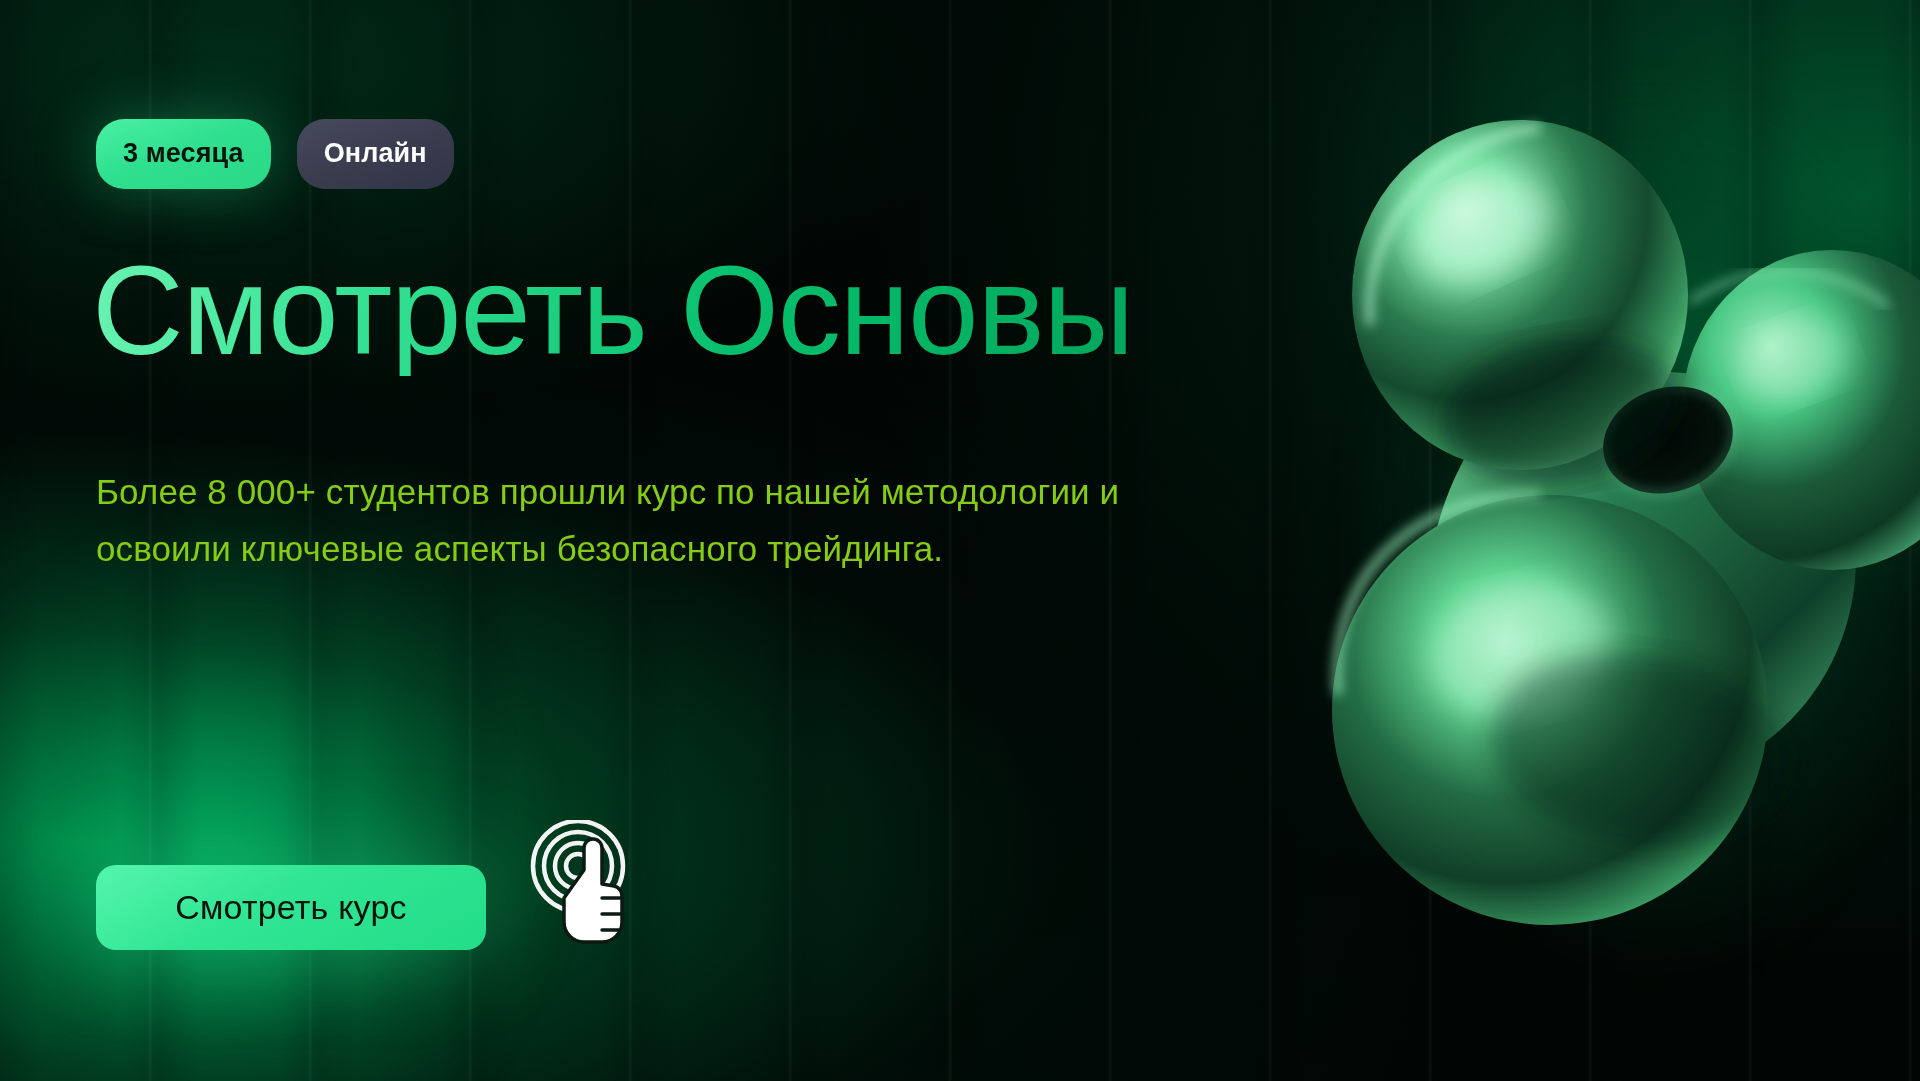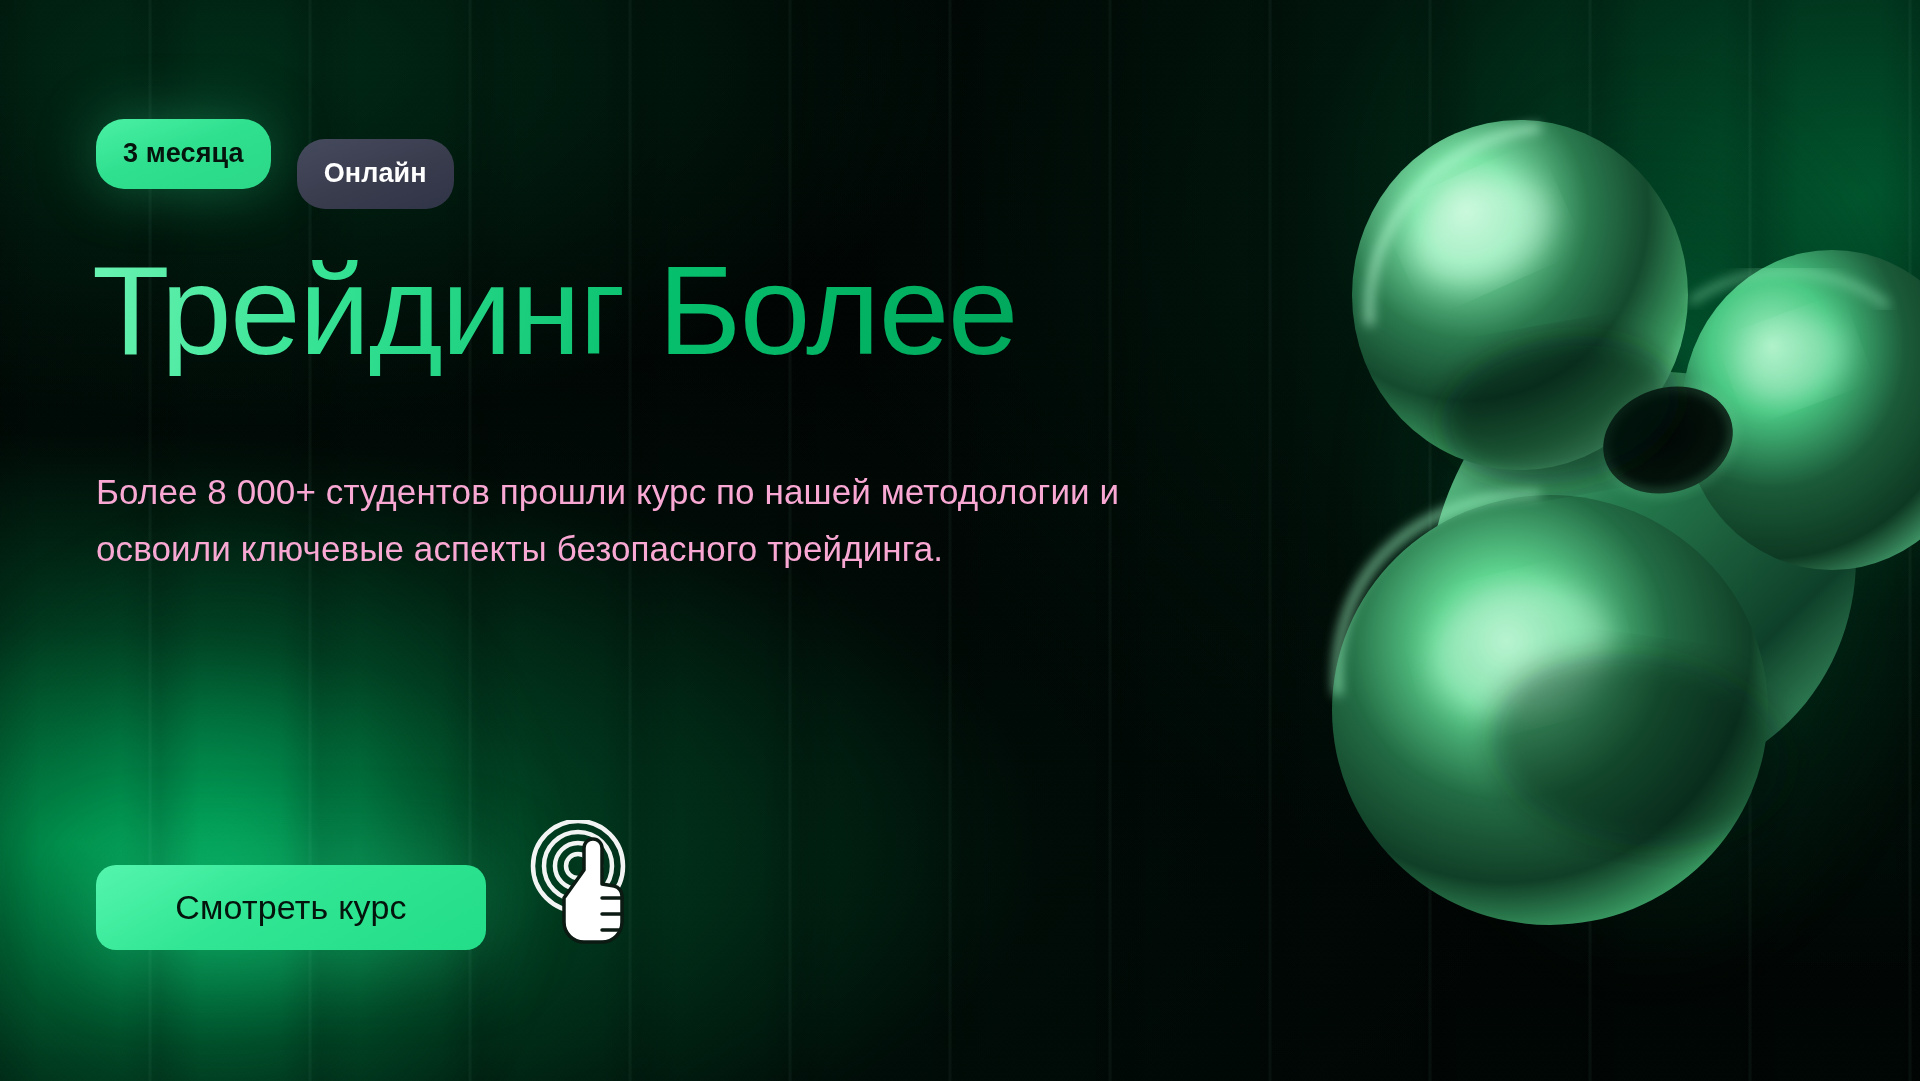--- a/index.html
+++ b/index.html
@@ -100,21 +100,20 @@
     user-select:none;
   }
   .badge--accent{
     background:linear-gradient(160deg,#4bf0a4 0%,#2fe08f 45%,#2bd887 100%);
     color:#05140c;
     box-shadow:0 0 60px rgba(47,224,143,.35);
   }
   .badge--dark{
     background:linear-gradient(160deg,#464a5d 0%,#383c4d 55%,#303447 100%);
     color:#ffffff;
-    margin-top:20px;
   }
 
   .title{
     position:absolute; top:246px; left:-4px;
     font-size:127px;
     line-height:1.02;
     font-weight:400;
     letter-spacing:-1.5px;
     white-space:nowrap;
     background:linear-gradient(100deg,#6af3b2 0%,#35e294 26%,#06bf6c 62%,#00a85c 100%);
@@ -123,21 +122,21 @@
     color:transparent;
     -webkit-text-fill-color:transparent;
   }
 
   .subtitle{
     position:absolute; top:464px; left:0;
     width:1130px;
     font-size:35px;
     line-height:1.62;
     font-weight:400;
-    color:#f9a8d4;
+    color:#84cc16;
     letter-spacing:.1px;
   }
 
   .cta{
     position:absolute; top:865px; left:0;
     display:inline-flex; align-items:center; justify-content:center;
     min-width:390px; height:85px;
     padding:0 48px;
     border:0;
     border-radius:20px;
@@ -239,21 +238,21 @@
     </svg>
   </div>
 
   <div class="content">
 
     <div class="badges">
       <div class="badge badge--accent">3 месяца</div>
       <div class="badge badge--dark">Онлайн</div>
     </div>
 
-    <h1 class="title">Трейдинг Более</h1>
+    <h1 class="title">Смотреть Основы</h1>
 
     <p class="subtitle">Более 8 000+ студентов прошли курс по нашей методологии и освоили ключевые аспекты безопасного трейдинга.</p>
 
     <button class="cta">Смотреть курс</button>
 
     <div class="cursor-icon">
       <svg viewBox="0 0 150 150" xmlns="http://www.w3.org/2000/svg" aria-hidden="true">
         <g fill="none" stroke="#ffffff" stroke-width="4.5" opacity=".95">
           <circle cx="52" cy="46" r="12"></circle>
           <circle cx="52" cy="46" r="23"></circle>

